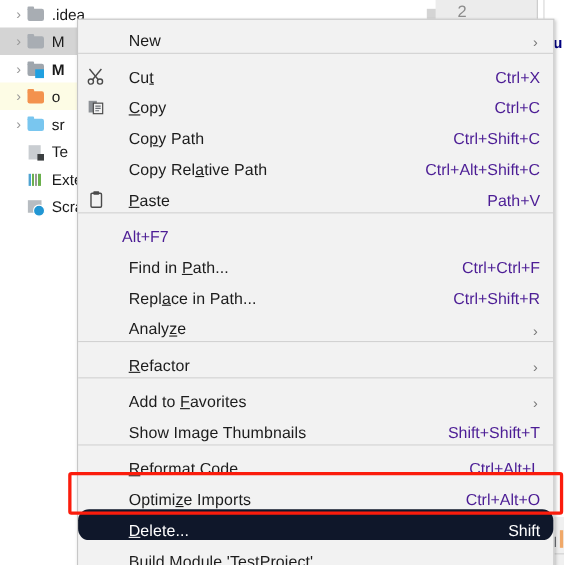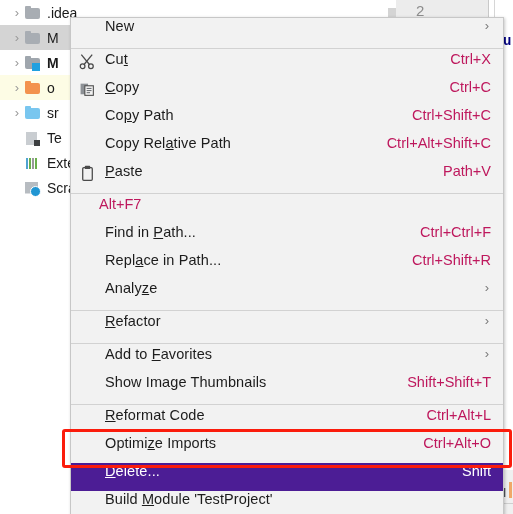--- a/index.html
+++ b/index.html
@@ -181,52 +181,54 @@
     border: 1px solid #c7c7c7;
     box-shadow: 1px 1px 3px rgba(0,0,0,0.22);
     font-size: 14.5px;
     color: #1c1c1c;
     z-index: 30;
   }
   .mi {
     position: relative;
     height: 28px;
     display: flex;
-    align-items: flex-start;
+    align-items: flex-end;
     padding: 0 10px 0 0;
     cursor: default;
     white-space: nowrap;
+    gap: 12px;
   }
   .mi .mi-icon {
     position: relative;
     width: 22px;
     height: 20px;
     margin-left: 6px;
     flex: 0 0 auto;
   }
   .mi .mi-label {
     flex: 1 1 auto;
     padding-left: 6px;
     font-size: 14.5px;
     letter-spacing: 0.1px;
   }
   .mi .mi-accel {
     flex: 0 0 auto;
-    color: #be185d;
+    color: #4c1d95;
     font-size: 14.5px;
     padding-right: 2px;
   }
   .mi .mi-arrow {
     flex: 0 0 auto;
     color: #7a7a7a;
     font-size: 13px;
     padding-right: 4px;
   }
   .mi.selected {
-    background: #4c1d95;
+    background: #0f172a;
+    border-radius: 10px;
   }
   .mi.selected .mi-label,
   .mi.selected .mi-accel { color: #ffffff; }
   .mi-sep {
     height: 1px;
     background: #d2d2d2;
     margin: 2px 0;
   }
   .u { text-decoration: underline; }
 

